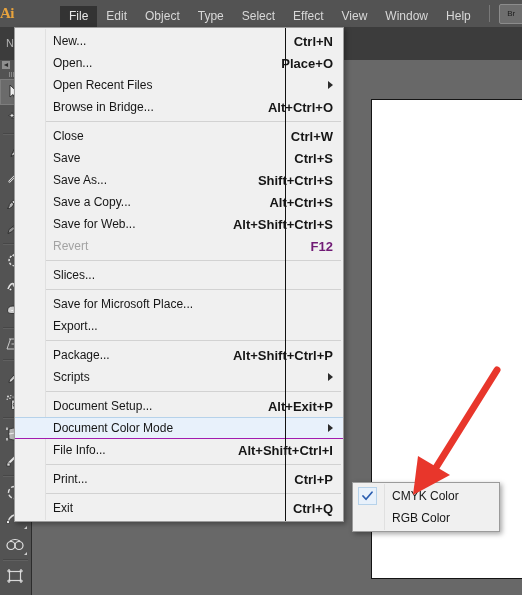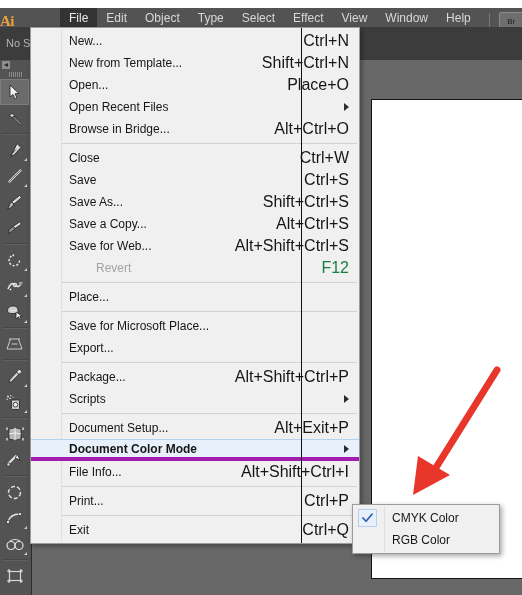--- a/index.html
+++ b/index.html
@@ -15,41 +15,41 @@
     position: relative;
     width: 522px;
     height: 595px;
     overflow: hidden;
     background: #ffffff;
   }
 
   
   .menubar {
     position: absolute;
-    left: 0; top: 8px;
+    left: 0; top: 0;
     width: 522px; height: 27px;
     background: #535353;
     display: flex;
     align-items: center;
   }
   .ai-logo {
     width: 27px;
     height: 27px;
     display: flex;
     align-items: center;
     justify-content: center;
     font-family: "Liberation Serif", serif;
     font-weight: bold;
     font-size: 15px;
     color: #e8a33d;
     letter-spacing: -0.5px;
   }
   .menubar-items {
     display: flex;
-    align-items: flex-start;
+    align-items: flex-end;
     height: 27px;
     padding-left: 46px;
   }
   .menubar-item {
     font-size: 12px;
     color: #d8d8d8;
     padding: 0 9px;
     height: 21px;
     line-height: 21px;
     cursor: default;
@@ -223,21 +223,21 @@
     width: 200px;
     height: 480px;
     background: #ffffff;
     border: 1px solid #141414;
     box-sizing: border-box;
   }
 
   
   .menu {
     position: absolute;
-    left: 30px;
+    left: 14px;
     top: 27px;
     width: 330px;
     background: #f0f0f0;
     border: 1px solid #9b9b9b;
     box-shadow: 2px 2px 5px rgba(0,0,0,0.35);
     padding: 2px 0;
     box-sizing: border-box;
   }
   .menu-gutter {
     position: absolute;
@@ -253,34 +253,34 @@
     display: flex;
     align-items: center;
     font-size: 12px;
     color: #161616;
     padding-left: 38px;
     padding-right: 10px;
     cursor: default;
     box-sizing: border-box;
     white-space: nowrap;
   }
-  .mi.disabled { color: #a3a3a3; margin-left: 27px; }
+  .mi.disabled { color: #a3a3a3; }
   .mi.highlight {
     background: #e8f1fb;
     border-top: 1px solid #b6d2ea;
-    border-bottom: 4px solid #a21caf;
-    font-weight: bold;
+    border-bottom: 1px solid #a21caf;
   }
   .mi .shortcut {
     margin-left: auto;
-    font-size: 16px;
+    font-size: 13px;
     color: #161616;
     padding-left: 0;
-  }
-  .mi.disabled .shortcut { color: #15803d; text-align: right; }
+    font-weight: bold;
+  }
+  .mi.disabled .shortcut { color: #701a75; text-align: right; }
   .mi .submenu-arrow {
     margin-left: auto;
     width: 0; height: 0;
     border-top: 4px solid transparent;
     border-bottom: 4px solid transparent;
     border-left: 5px solid #2c2c2c;
   }
   .menu-sep {
     height: 1px;
     background: #d2d2d2;
@@ -293,21 +293,21 @@
     bottom: 0;
     width: 1px;
     background: #111111;
     pointer-events: none;
   }
 
   
   .submenu {
     position: absolute;
     left: 352px;
-    top: 504px;
+    top: 482px;
     width: 148px;
     background: #f0f0f0;
     border: 1px solid #9b9b9b;
     box-shadow: 2px 2px 5px rgba(0,0,0,0.35);
     padding: 2px 0;
     box-sizing: border-box;
     z-index: 30;
   }
   .submenu-gutter {
     position: absolute;
@@ -567,24 +567,20 @@
   </div>
 
   <div class="menu">
     <div class="menu-gutter"></div>
 
     <div class="mi">
       <span>New...</span>
       <span class="shortcut">Ctrl+N</span>
     </div>
     <div class="mi">
-      <span>New from Template...</span>
-      <span class="shortcut">Shift+Ctrl+N</span>
-    </div>
-    <div class="mi">
       <span>Open...</span>
       <span class="shortcut">Place+O</span>
     </div>
     <div class="mi">
       <span>Open Recent Files</span>
       <span class="submenu-arrow"></span>
     </div>
     <div class="mi">
       <span>Browse in Bridge...</span>
       <span class="shortcut">Alt+Ctrl+O</span>
@@ -613,21 +609,21 @@
       <span class="shortcut">Alt+Shift+Ctrl+S</span>
     </div>
     <div class="mi disabled">
       <span>Revert</span>
       <span class="shortcut">F12</span>
     </div>
 
     <div class="menu-sep"></div>
 
     <div class="mi">
-      <span>Place...</span>
+      <span>Slices...</span>
       <span class="shortcut"></span>
     </div>
 
     <div class="menu-sep"></div>
 
     <div class="mi">
       <span>Save for Microsoft Place...</span>
       <span class="shortcut"></span>
     </div>
     <div class="mi">

